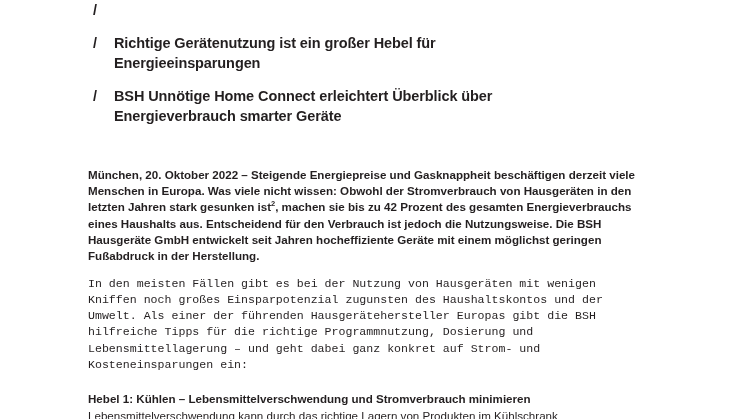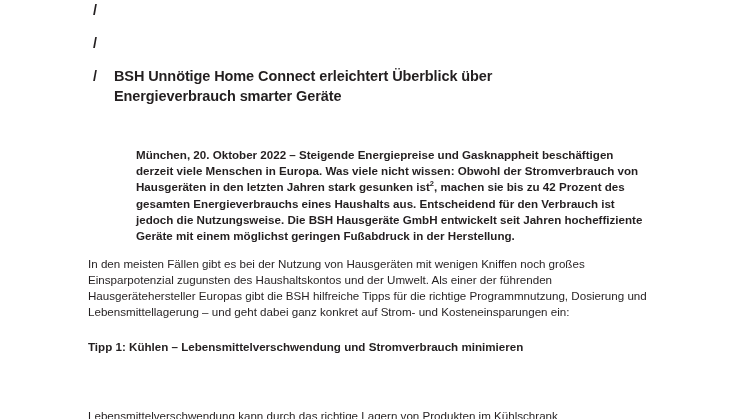--- a/index.html
+++ b/index.html
@@ -62,33 +62,33 @@
   }
 
   
   .lead {
     margin-top: 41px;
     font-size: 11.6px;
     font-weight: bold;
     line-height: 16.2px;
     color: #231f20;
     max-width: 560px;
-    margin-left: 48px;
   }
   .lead sup, .para sup {
     font-size: 7.5px;
     vertical-align: super;
     line-height: 0;
   }
   .para {
     margin-top: 11px;
     font-size: 11.6px;
     line-height: 16.2px;
     color: #231f20;
     max-width: 560px;
+    font-family: Liberation Mono, monospace;
   }
   .tip-heading {
     margin-top: 18px;
     font-size: 11.6px;
     font-weight: bold;
     line-height: 16.2px;
     color: #231f20;
     max-width: 560px;
   }
   .para-last {
@@ -119,33 +119,34 @@
 <div class="page">
 
   <ul class="bullets">
 
     <li class="bullet-row">
       <span class="bullet-mark">/</span>
     </li>
 
     <li class="bullet-row">
       <span class="bullet-mark">/</span>
+      <span class="bullet-text"><span>Richtige Gerätenutzung ist ein großer Hebel für Energieeinsparungen</span></span>
     </li>
 
     <li class="bullet-row">
       <span class="bullet-mark">/</span>
       <span class="bullet-text"><span>BSH Unnötige Home Connect erleichtert Überblick über Energieverbrauch smarter Geräte</span></span>
     </li>
 
   </ul>
 
   <p class="lead"><span>München, 20. Oktober 2022 – Steigende Energiepreise und Gasknappheit beschäftigen derzeit viele Menschen in Europa. Was viele nicht wissen: Obwohl der Stromverbrauch von Hausgeräten in den letzten Jahren stark gesunken ist</span><sup>2</sup><span>, machen sie bis zu 42 Prozent des gesamten Energieverbrauchs eines Haushalts aus. Entscheidend für den Verbrauch ist jedoch die Nutzungsweise. Die BSH Hausgeräte GmbH entwickelt seit Jahren hocheffiziente Geräte mit einem möglichst geringen Fußabdruck in der Herstellung.</span></p>
 
   <p class="para">In den meisten Fällen gibt es bei der Nutzung von Hausgeräten mit wenigen Kniffen noch großes Einsparpotenzial zugunsten des Haushaltskontos und der Umwelt. Als einer der führenden Hausgerätehersteller Europas gibt die BSH hilfreiche Tipps für die richtige Programmnutzung, Dosierung und Lebensmittellagerung – und geht dabei ganz konkret auf Strom- und Kosteneinsparungen ein:</p>
 
-  <p class="tip-heading">Tipp 1: Kühlen – Lebensmittelverschwendung und Stromverbrauch minimieren</p>
+  <p class="tip-heading">Hebel 1: Kühlen – Lebensmittelverschwendung und Stromverbrauch minimieren</p>
 
 
   <div class="clip">
     <p class="para-last">Lebensmittelverschwendung kann durch das richtige Lagern von Produkten im Kühlschrank</p>
   </div>
 
 </div>
 
 </body></html>

